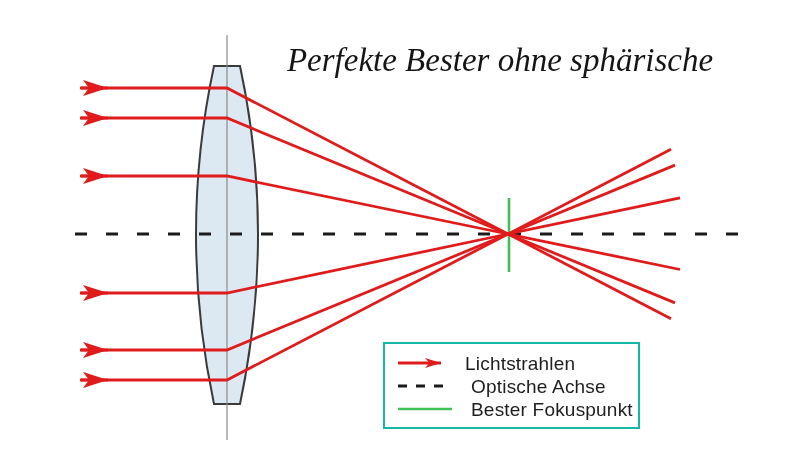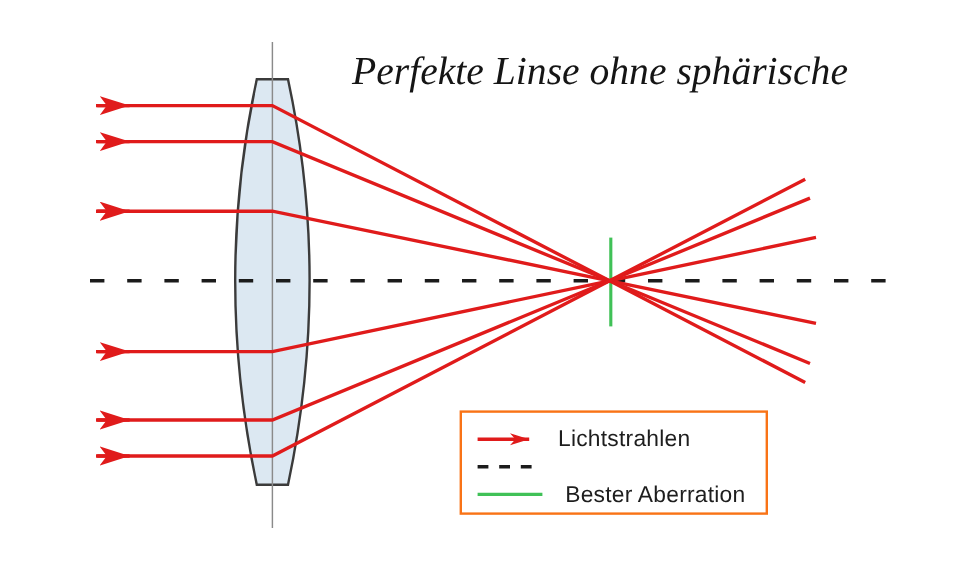--- a/index.html
+++ b/index.html
@@ -29,22 +29,22 @@
   .title{
     position:absolute;left:230px;top:40px;width:540px;
     text-align:center;color:#151515;
     font-family:"Liberation Serif",serif;font-style:italic;
     font-size:33px;line-height:41px;
   }
   .title span{display:block;}
 
   .legend{
     position:absolute;left:383px;top:342px;width:229px;height:75px;
-    background:var(--bg);border:2px solid #f97316;
-    display:flex;flex-direction:column;justify-content:flex-end;
+    background:var(--bg);border:2px solid #14b8a6;
+    display:flex;flex-direction:column;justify-content:center;
     padding:4px 12px 4px 12px;
   }
   .legend-row{display:flex;align-items:center;gap:18px;height:23px;}
   .legend-row svg{flex:0 0 auto;display:block;}
   .legend-label{
     font-size:19px;color:var(--text);letter-spacing:0.2px;
     white-space:nowrap;line-height:1;padding-top:1px;
   }
   .swatch-arrow-line{stroke:var(--ray);stroke-width:3;}
   .swatch-dash-line{stroke:var(--axis);stroke-width:3;stroke-dasharray:9 9;}
@@ -84,36 +84,37 @@
         <polyline points="80,293 227,293 508,234 680,197.9" class="ray"></polyline>
         <line x1="81" y1="293" x2="108" y2="293" class="ray" marker-end="url(#arrowhead)"></line>
         <polyline points="80,350 227,350 508,234 675,165.1" class="ray"></polyline>
         <line x1="81" y1="350" x2="108" y2="350" class="ray" marker-end="url(#arrowhead)"></line>
         <polyline points="80,380 227,380 508,234 671,149.3" class="ray"></polyline>
         <line x1="81" y1="380" x2="108" y2="380" class="ray" marker-end="url(#arrowhead)"></line>
       </g>
   </svg>
 
   <div class="title">
-    <span>Perfekte Linse ohne sphärische</span>
+    <span>Perfekte Bester ohne sphärische</span>
   </div>
 
   <div class="legend">
     <div class="legend-row">
       <svg width="50" height="18">
         <line x1="1" y1="9" x2="44" y2="9" class="swatch-arrow-line" marker-end="url(#arrowhead-s)"></line>
       </svg>
       <span class="legend-label">Lichtstrahlen</span>
     </div>
     <div class="legend-row">
       <svg width="56" height="18">
         <line x1="1" y1="9" x2="55" y2="9" class="swatch-dash-line"></line>
       </svg>
+      <span class="legend-label">Optische Achse</span>
     </div>
     <div class="legend-row">
       <svg width="56" height="18">
         <line x1="1" y1="9" x2="55" y2="9" class="swatch-focus-line"></line>
       </svg>
-      <span class="legend-label">Bester Aberration</span>
+      <span class="legend-label">Bester Fokuspunkt</span>
     </div>
   </div>
 
 </div>
 
 </body></html>

